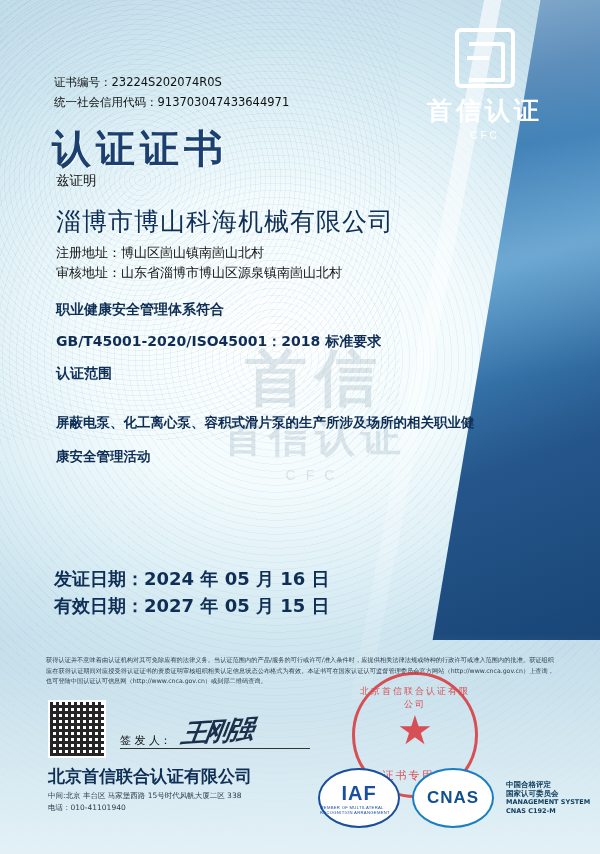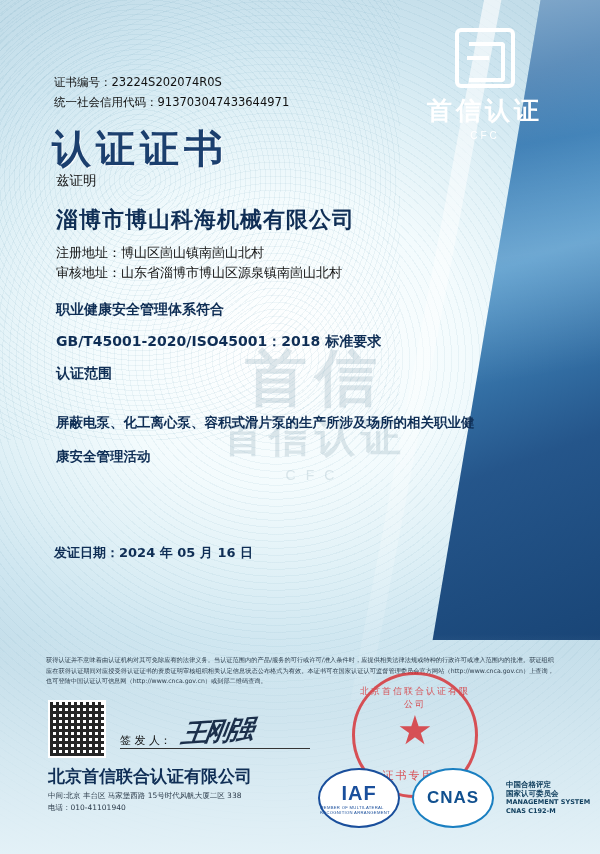--- a/index.html
+++ b/index.html
@@ -80,28 +80,28 @@
   .meta{position:absolute;left:54px;top:72px;font-size:11.5px;color:#111;line-height:20px;font-family:"DejaVu Sans",sans-serif;}
   .meta div{white-space:nowrap;}
   .title{
     position:absolute;left:52px;top:122px;
     font-size:39px;font-weight:bold;letter-spacing:5px;color:#1b3f6e;
     font-family:"DejaVu Sans",sans-serif;
     text-shadow:1px 1px 0 rgba(255,255,255,0.8);
   }
   .lead{position:absolute;left:56px;top:172px;font-size:13.5px;color:#111;font-family:"DejaVu Sans",sans-serif;}
   .company{
-    position:absolute;left:56px;top:205px;font-size:22px;font-weight:bold;color:#0f2e55;
+    position:absolute;left:56px;top:205px;font-size:25px;font-weight:normal;color:#0f2e55;
     letter-spacing:1px;font-family:"DejaVu Sans",sans-serif;
   }
   .addr{position:absolute;left:56px;top:243px;font-size:13px;color:#111;line-height:20px;font-family:"DejaVu Sans",sans-serif;}
   .standard{position:absolute;left:56px;top:293px;font-size:14px;font-weight:bold;color:#0f2e55;line-height:32px;font-family:"DejaVu Sans",sans-serif;}
   .scope-label{position:absolute;left:56px;top:365px;font-size:14px;font-weight:bold;color:#0f2e55;font-family:"DejaVu Sans",sans-serif;}
   .scope-body{position:absolute;left:56px;top:405px;width:430px;font-size:13.5px;font-weight:bold;color:#0f2e55;line-height:34px;font-family:"DejaVu Sans",sans-serif;}
-  .dates{position:absolute;left:54px;top:539px;font-size:13px;font-weight:bold;color:#0f2e55;line-height:27px;font-family:"DejaVu Sans",sans-serif;}
+  .dates{position:absolute;left:54px;top:565px;font-size:18px;font-weight:bold;color:#0f2e55;line-height:27px;font-family:"DejaVu Sans",sans-serif;}
   .legal{
     position:absolute;left:46px;top:655px;width:508px;
     font-size:6.2px;color:#2b3b4a;line-height:10.5px;text-align:justify;
     font-family:"DejaVu Sans",sans-serif;
   }
   
   .qr{position:absolute;left:48px;top:700px;width:54px;height:54px;background:#fff;padding:2px;}
   .qr-grid{width:100%;height:100%;
     background-image:
       linear-gradient(90deg,#000 50%,transparent 50%),
@@ -201,20 +201,21 @@
     <div class="standard">
       <div>职业健康安全管理体系符合</div>
       <div>GB/T45001-2020/ISO45001：2018 标准要求</div>
     </div>
 
     <div class="scope-label">认证范围</div>
     <div class="scope-body">屏蔽电泵、化工离心泵、容积式滑片泵的生产所涉及场所的相关职业健康安全管理活动</div>
 
     <div class="dates">
       <div>发证日期：2024 年 05 月 16 日</div>
+      <div>有效日期：2027 年 05 月 15 日</div>
     </div>
 
     <div class="legal">获得认证并不意味着由认证机构对其可免除应有的法律义务。当认证范围内的产品/服务的可行或许可/准入条件时，应提供相关法律法规或特种的行政许可或准入范围内的批准。获证组织应在获得认证期间对应授受得认证证书的资质证明审核组织相关认定信息状态公布格式为有效。本证书可在国家认证认可监督管理委员会官方网站（http://www.cnca.gov.cn）上查询，也可登陆中国认证认可信息网（http://www.cnca.gov.cn）或到部二维码查询。</div>
 
     <div class="qr">
       <div class="qr-grid"></div>
     </div>
 
     <div class="sign-row">
       <span class="sign-label">签 发 人：</span>

